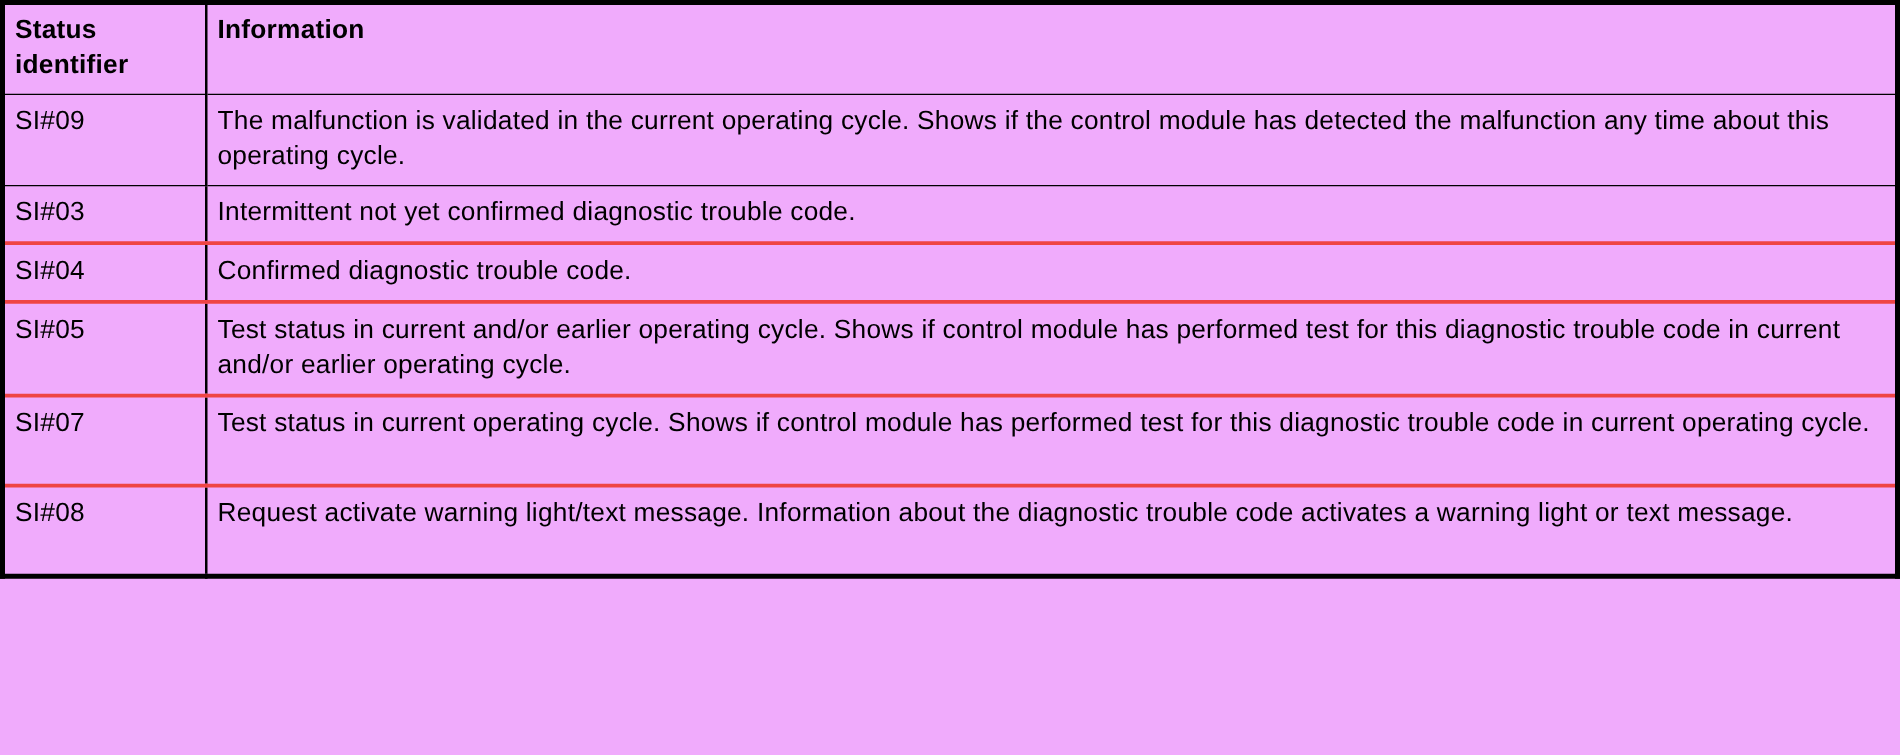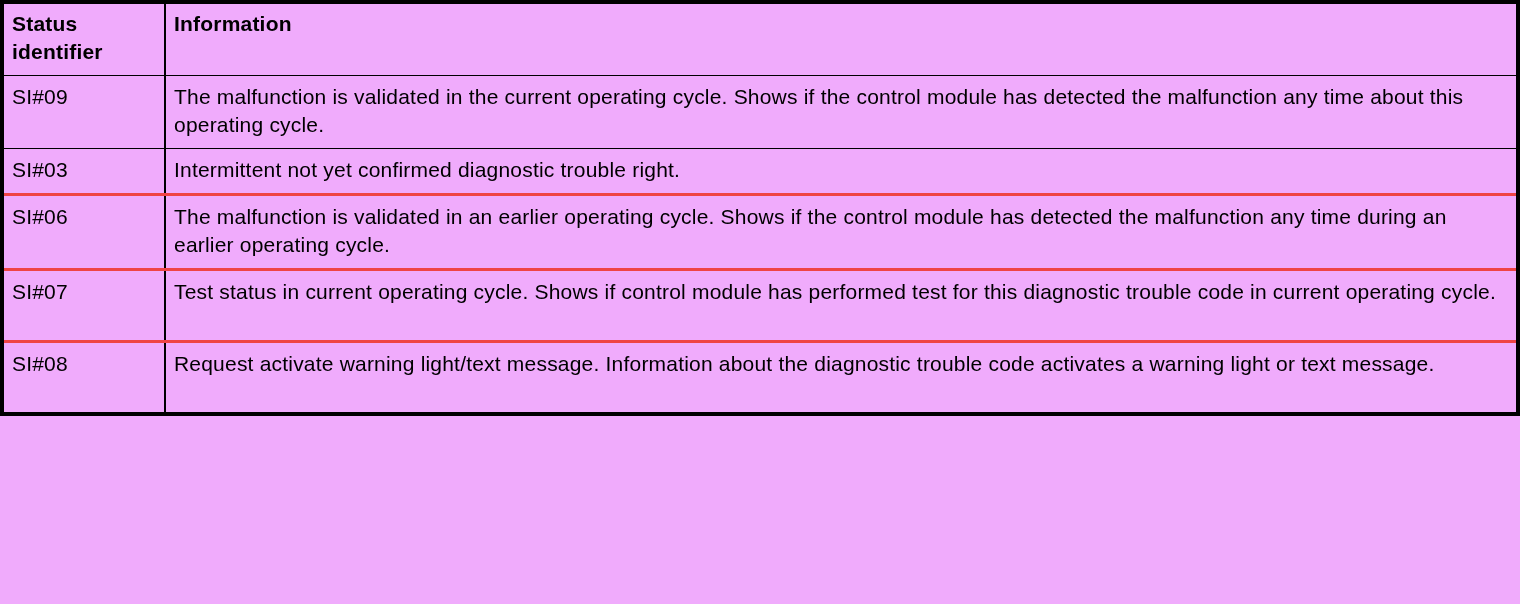--- a/index.html
+++ b/index.html
@@ -62,25 +62,29 @@
         <th>Information</th>
       </tr>
     </thead>
     <tbody>
       <tr class="two-line">
         <td>SI#09</td>
         <td>The malfunction is validated in the current operating cycle. Shows if the control module has detected the malfunction any time about this operating cycle.</td>
       </tr>
       <tr class="one-line">
         <td>SI#03</td>
-        <td>Intermittent not yet confirmed diagnostic trouble right.</td>
+        <td>Intermittent not yet confirmed diagnostic trouble code.</td>
+      </tr>
+      <tr class="one-line">
+        <td>SI#04</td>
+        <td>Confirmed diagnostic trouble code.</td>
       </tr>
       <tr class="two-line">
-        <td>SI#06</td>
-        <td>The malfunction is validated in an earlier operating cycle. Shows if the control module has detected the malfunction any time during an earlier operating cycle.</td>
+        <td>SI#05</td>
+        <td>Test status in current and/or earlier operating cycle. Shows if control module has performed test for this diagnostic trouble code in current and/or earlier operating cycle.</td>
       </tr>
       <tr class="two-line">
         <td>SI#07</td>
         <td>Test status in current operating cycle. Shows if control module has performed test for this diagnostic trouble code in current operating cycle.</td>
       </tr>
       <tr class="two-line">
         <td>SI#08</td>
         <td>Request activate warning light/text message. Information about the diagnostic trouble code activates a warning light or text message.</td>
       </tr>
     </tbody>

